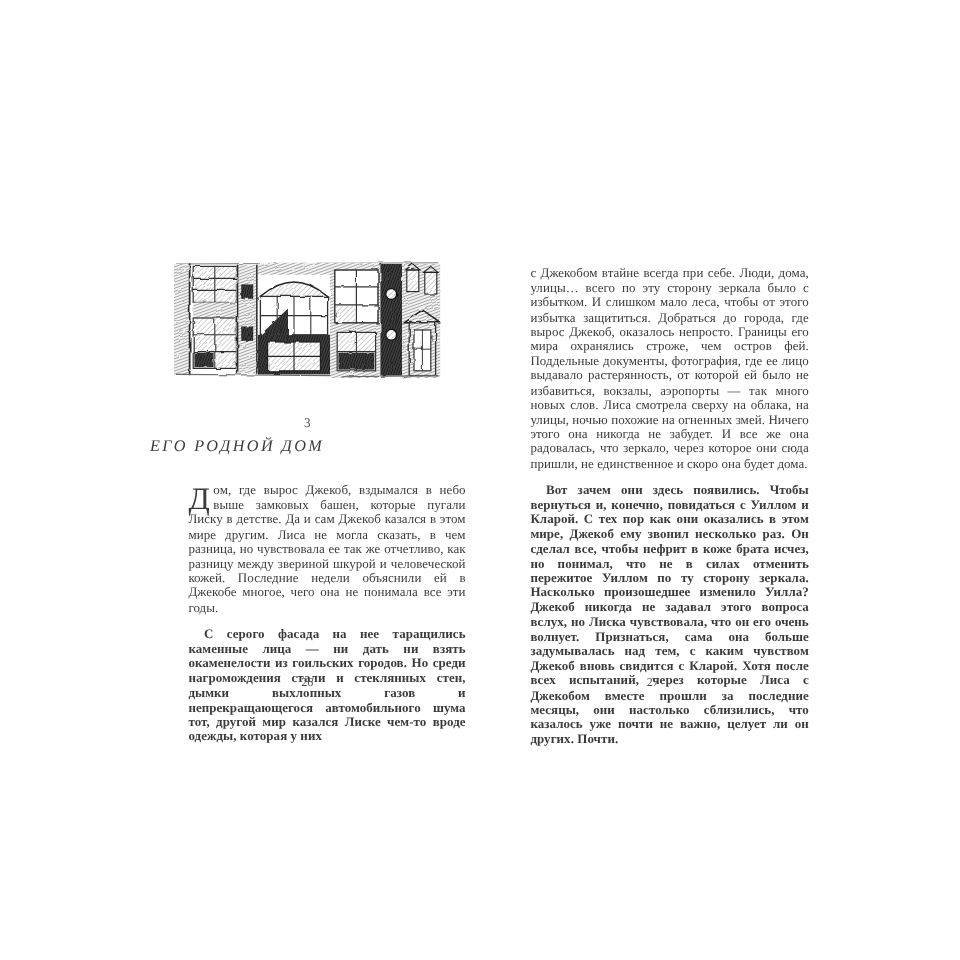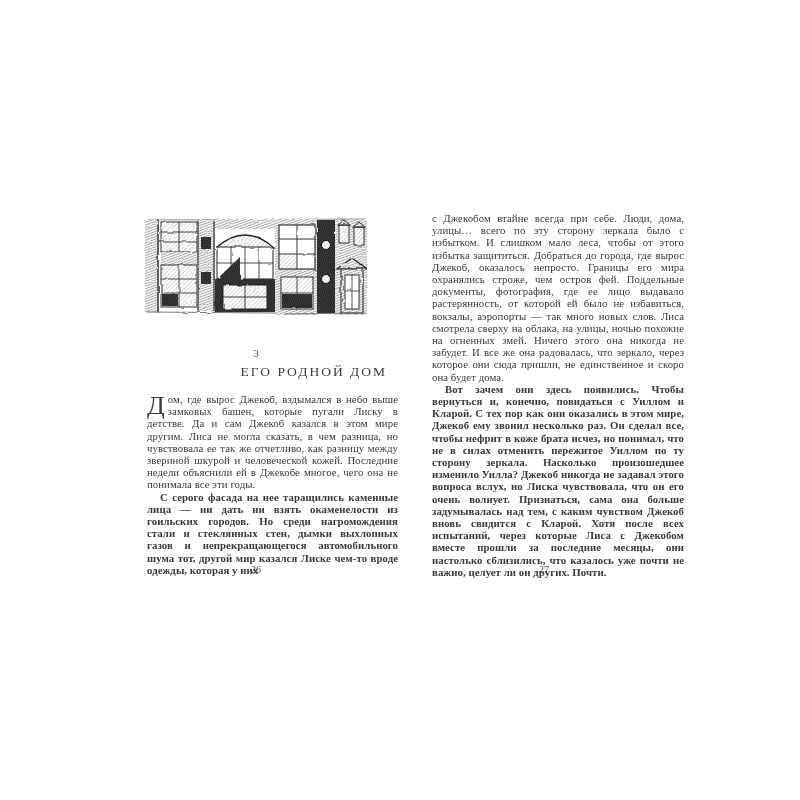--- a/index.html
+++ b/index.html
@@ -33,37 +33,38 @@
     text-align: center;
     font-size: 11px;
     color: #4a4a4a;
   }
   .chapter-title {
     position: absolute;
     left: 125px;
     top: 364px;
     width: 262px;
     margin: 0;
-    text-align: right;
+    text-align: left;
     font-size: 13.5px;
     font-weight: normal;
     letter-spacing: 2px;
     color: #3b3b3b;
     white-space: nowrap;
+    font-style: italic;
   }
   .body-text {
     position: absolute;
     text-align: justify;
     font-size: 10.8px;
     line-height: 12.2px;
     letter-spacing: 0.05px;
     hyphens: auto;
     -webkit-hyphens: auto;
   }
-  .body-text p { margin: 0; }
+  .body-text p { margin: 10px; }
   .left-text  { left: 147px; top: 393px; width: 251px; }
   .right-text { left: 432px; top: 212px; width: 252px; }
   .para.indent { text-indent: 13px; font-weight: bold; }
   .dropcap {
     float: left;
     font-size: 26px;
     line-height: 21px;
     padding: 2px 3px 0 0;
     color: #3b3b3b;
   }

